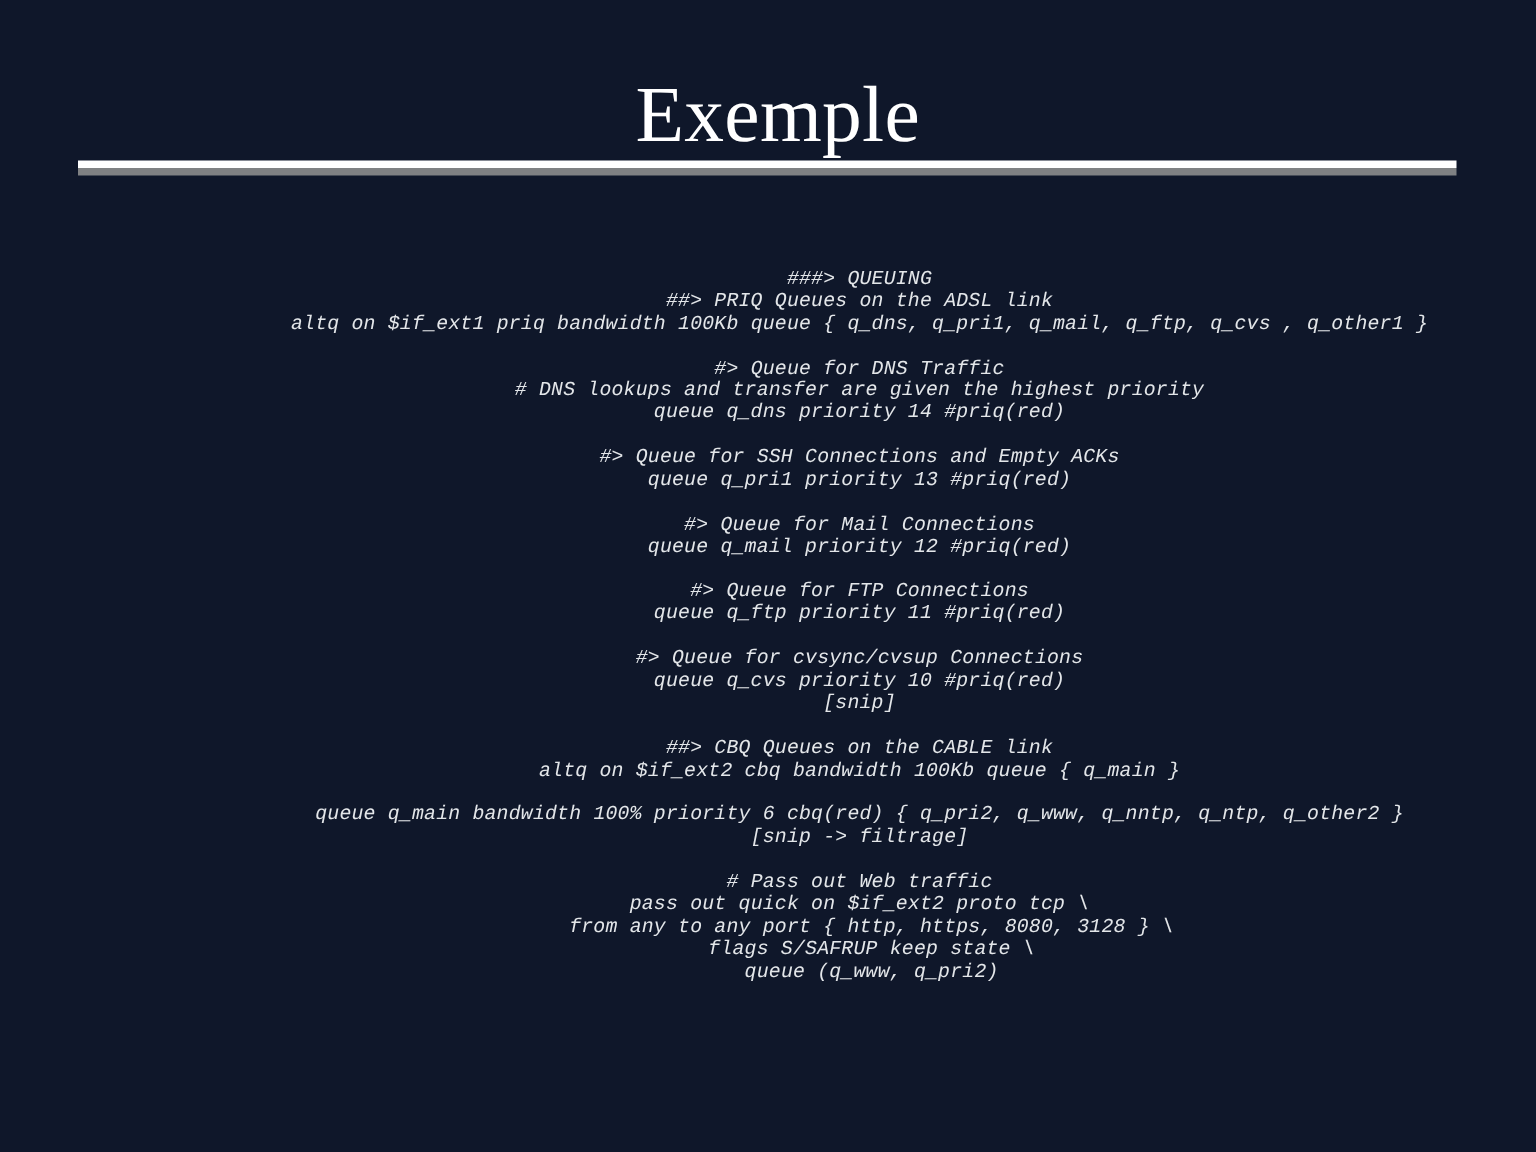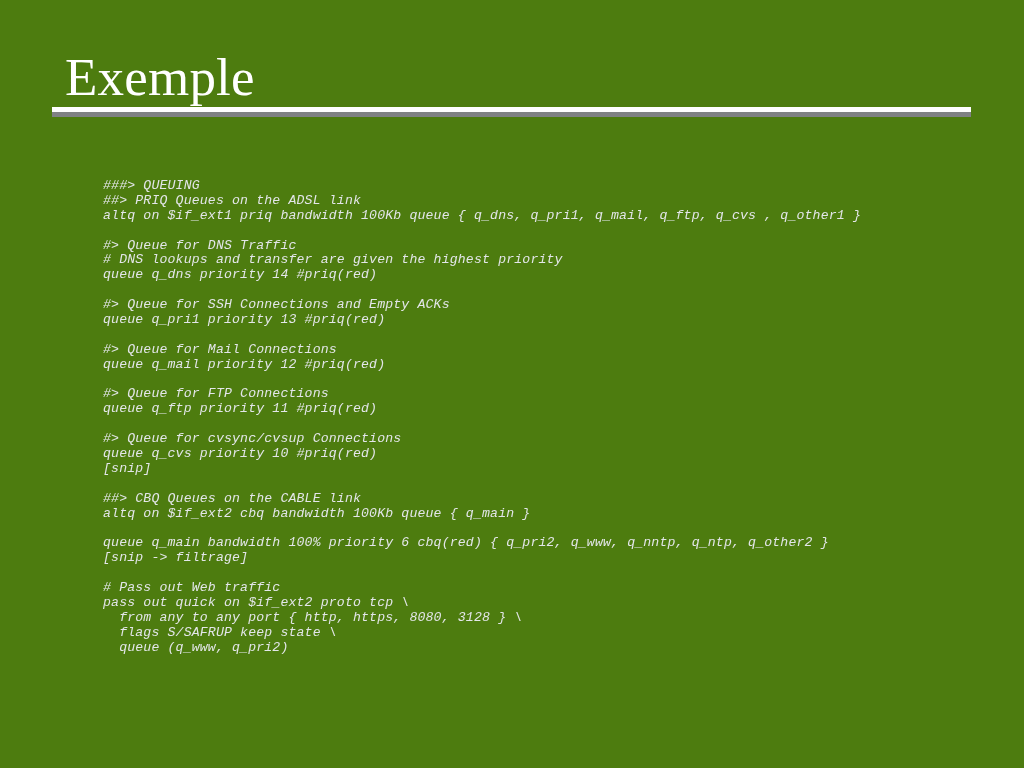--- a/index.html
+++ b/index.html
@@ -77,21 +77,21 @@
     letter-spacing: 0.15px;
     height: 14.9px;
   }
   .code-line.blank {
     color: transparent;
   }
 </style>
 </head>
 <body>
 
-<div id="slide" style="background: #4d7c0f;">
+<div id="slide" style="background: #0f172a; text-align: center;">
 
   <div id="title-block">
     <h1 id="slide-title" style="color: rgb(255, 255, 255);">Exemple</h1>
     <div id="title-rule">
       <span class="rule-light" style="background: rgb(255, 255, 255);"></span>
       <span class="rule-shadow" style="background: rgb(127, 129, 131);"></span>
     </div>
   </div>
 
   <pre id="code-block" style="color: rgb(227, 230, 233);"><div class="code-line">###&gt; QUEUING</div><div class="code-line">##&gt; PRIQ Queues on the ADSL link</div><div class="code-line">altq on $if_ext1 priq bandwidth 100Kb queue { q_dns, q_pri1, q_mail, q_ftp, q_cvs , q_other1 }</div><div class="code-line blank"> </div><div class="code-line">#&gt; Queue for DNS Traffic</div><div class="code-line"># DNS lookups and transfer are given the highest priority</div><div class="code-line">queue q_dns priority 14 #priq(red)</div><div class="code-line blank"> </div><div class="code-line">#&gt; Queue for SSH Connections and Empty ACKs</div><div class="code-line">queue q_pri1 priority 13 #priq(red)</div><div class="code-line blank"> </div><div class="code-line">#&gt; Queue for Mail Connections</div><div class="code-line">queue q_mail priority 12 #priq(red)</div><div class="code-line blank"> </div><div class="code-line">#&gt; Queue for FTP Connections</div><div class="code-line">queue q_ftp priority 11 #priq(red)</div><div class="code-line blank"> </div><div class="code-line">#&gt; Queue for cvsync/cvsup Connections</div><div class="code-line">queue q_cvs priority 10 #priq(red)</div><div class="code-line">[snip]</div><div class="code-line blank"> </div><div class="code-line">##&gt; CBQ Queues on the CABLE link</div><div class="code-line">altq on $if_ext2 cbq bandwidth 100Kb queue { q_main }</div><div class="code-line blank"> </div><div class="code-line">queue q_main bandwidth 100% priority 6 cbq(red) { q_pri2, q_www, q_nntp, q_ntp, q_other2 }</div><div class="code-line">[snip -&gt; filtrage]</div><div class="code-line blank"> </div><div class="code-line"># Pass out Web traffic</div><div class="code-line">pass out quick on $if_ext2 proto tcp \</div><div class="code-line">  from any to any port { http, https, 8080, 3128 } \</div><div class="code-line">  flags S/SAFRUP keep state \</div><div class="code-line">  queue (q_www, q_pri2)</div></pre>

